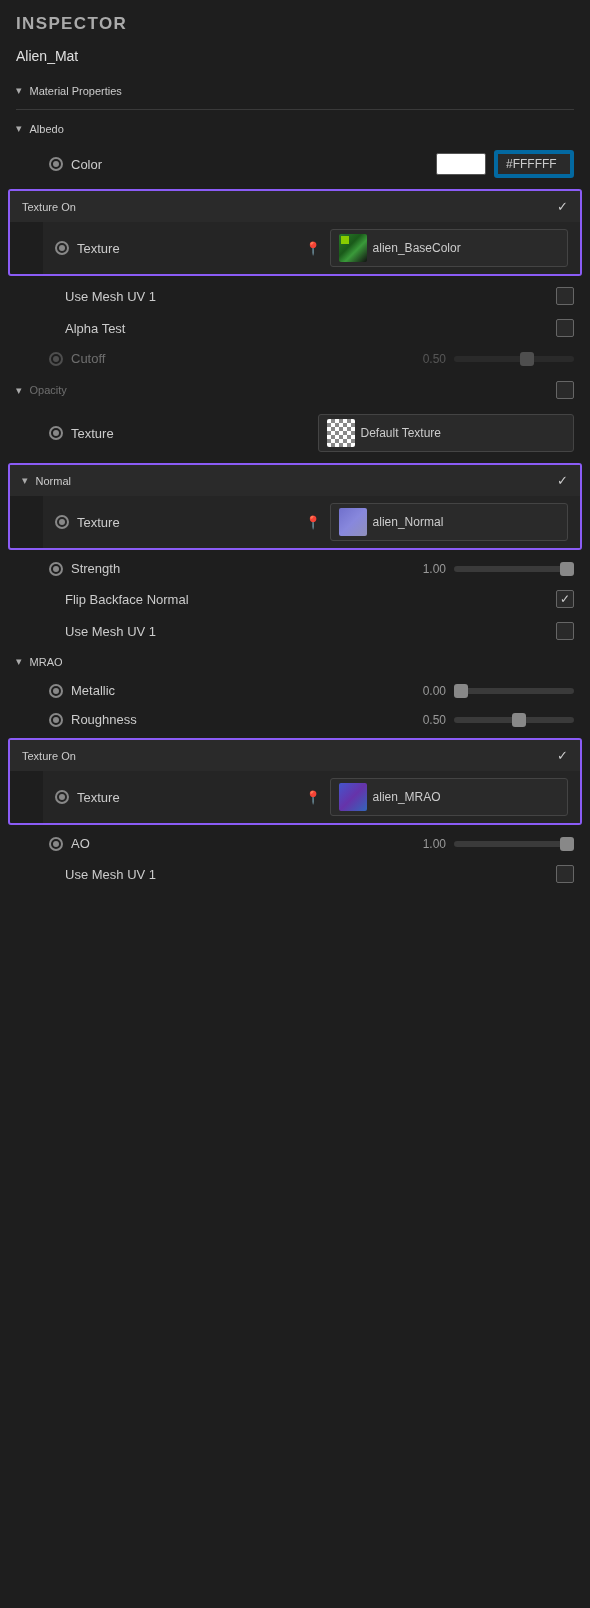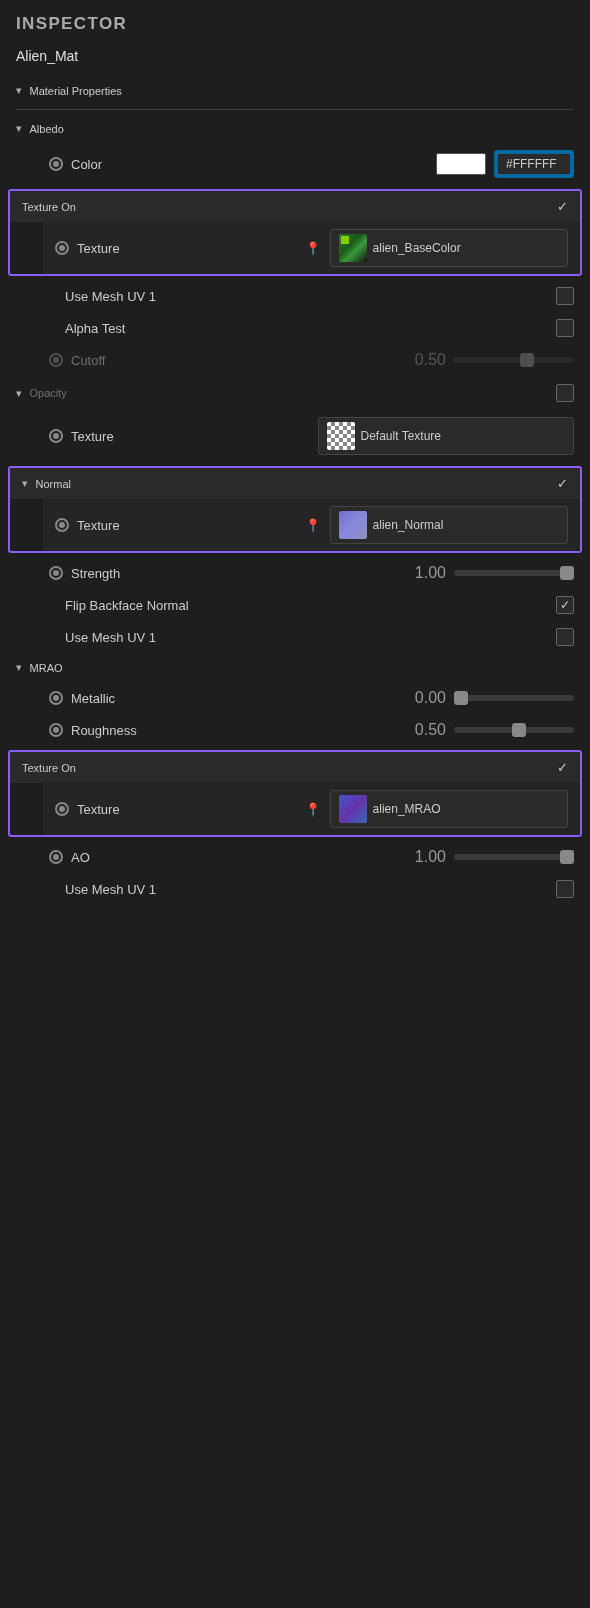--- a/index.html
+++ b/index.html
@@ -133,21 +133,21 @@
     .slider-container {
       display: flex;
       align-items: center;
       gap: 8px;
     }
 
     .slider-value {
       min-width: 38px;
       text-align: right;
       color: #999;
-      font-size: 16px;
+      font-size: 12px;
     }
 
     .slider-track {
       width: 120px;
       height: 6px;
       background: #3a3a3a;
       border-radius: 3px;
       position: relative;
     }
 

